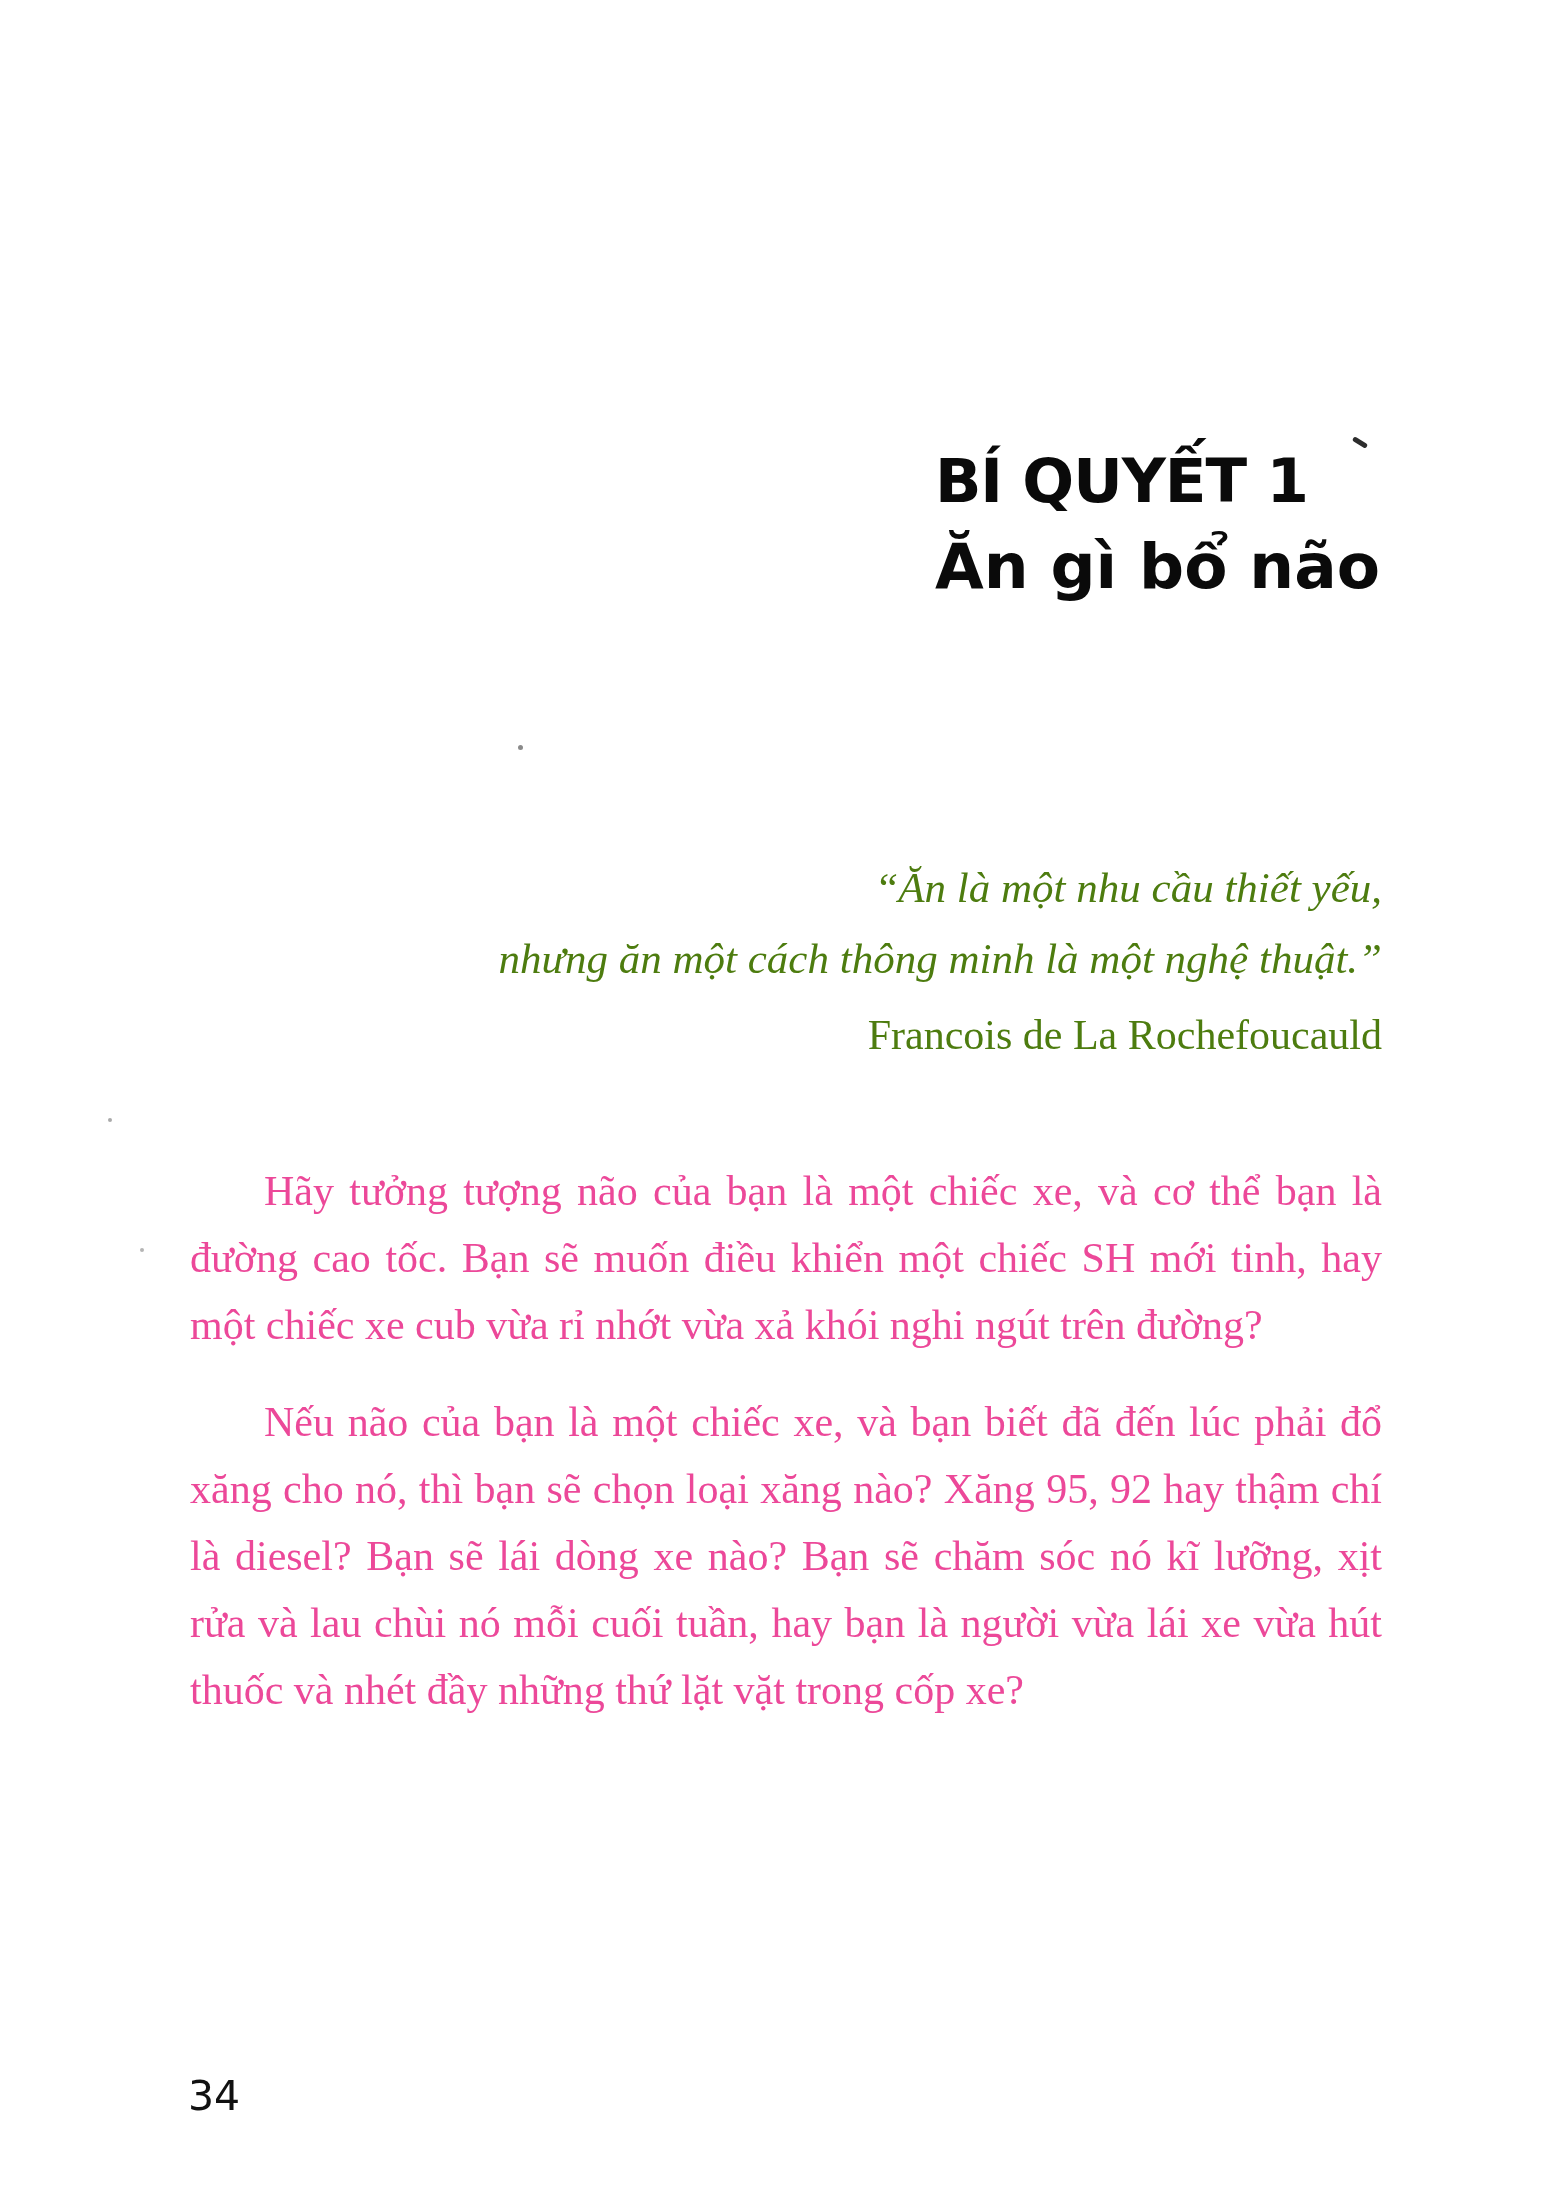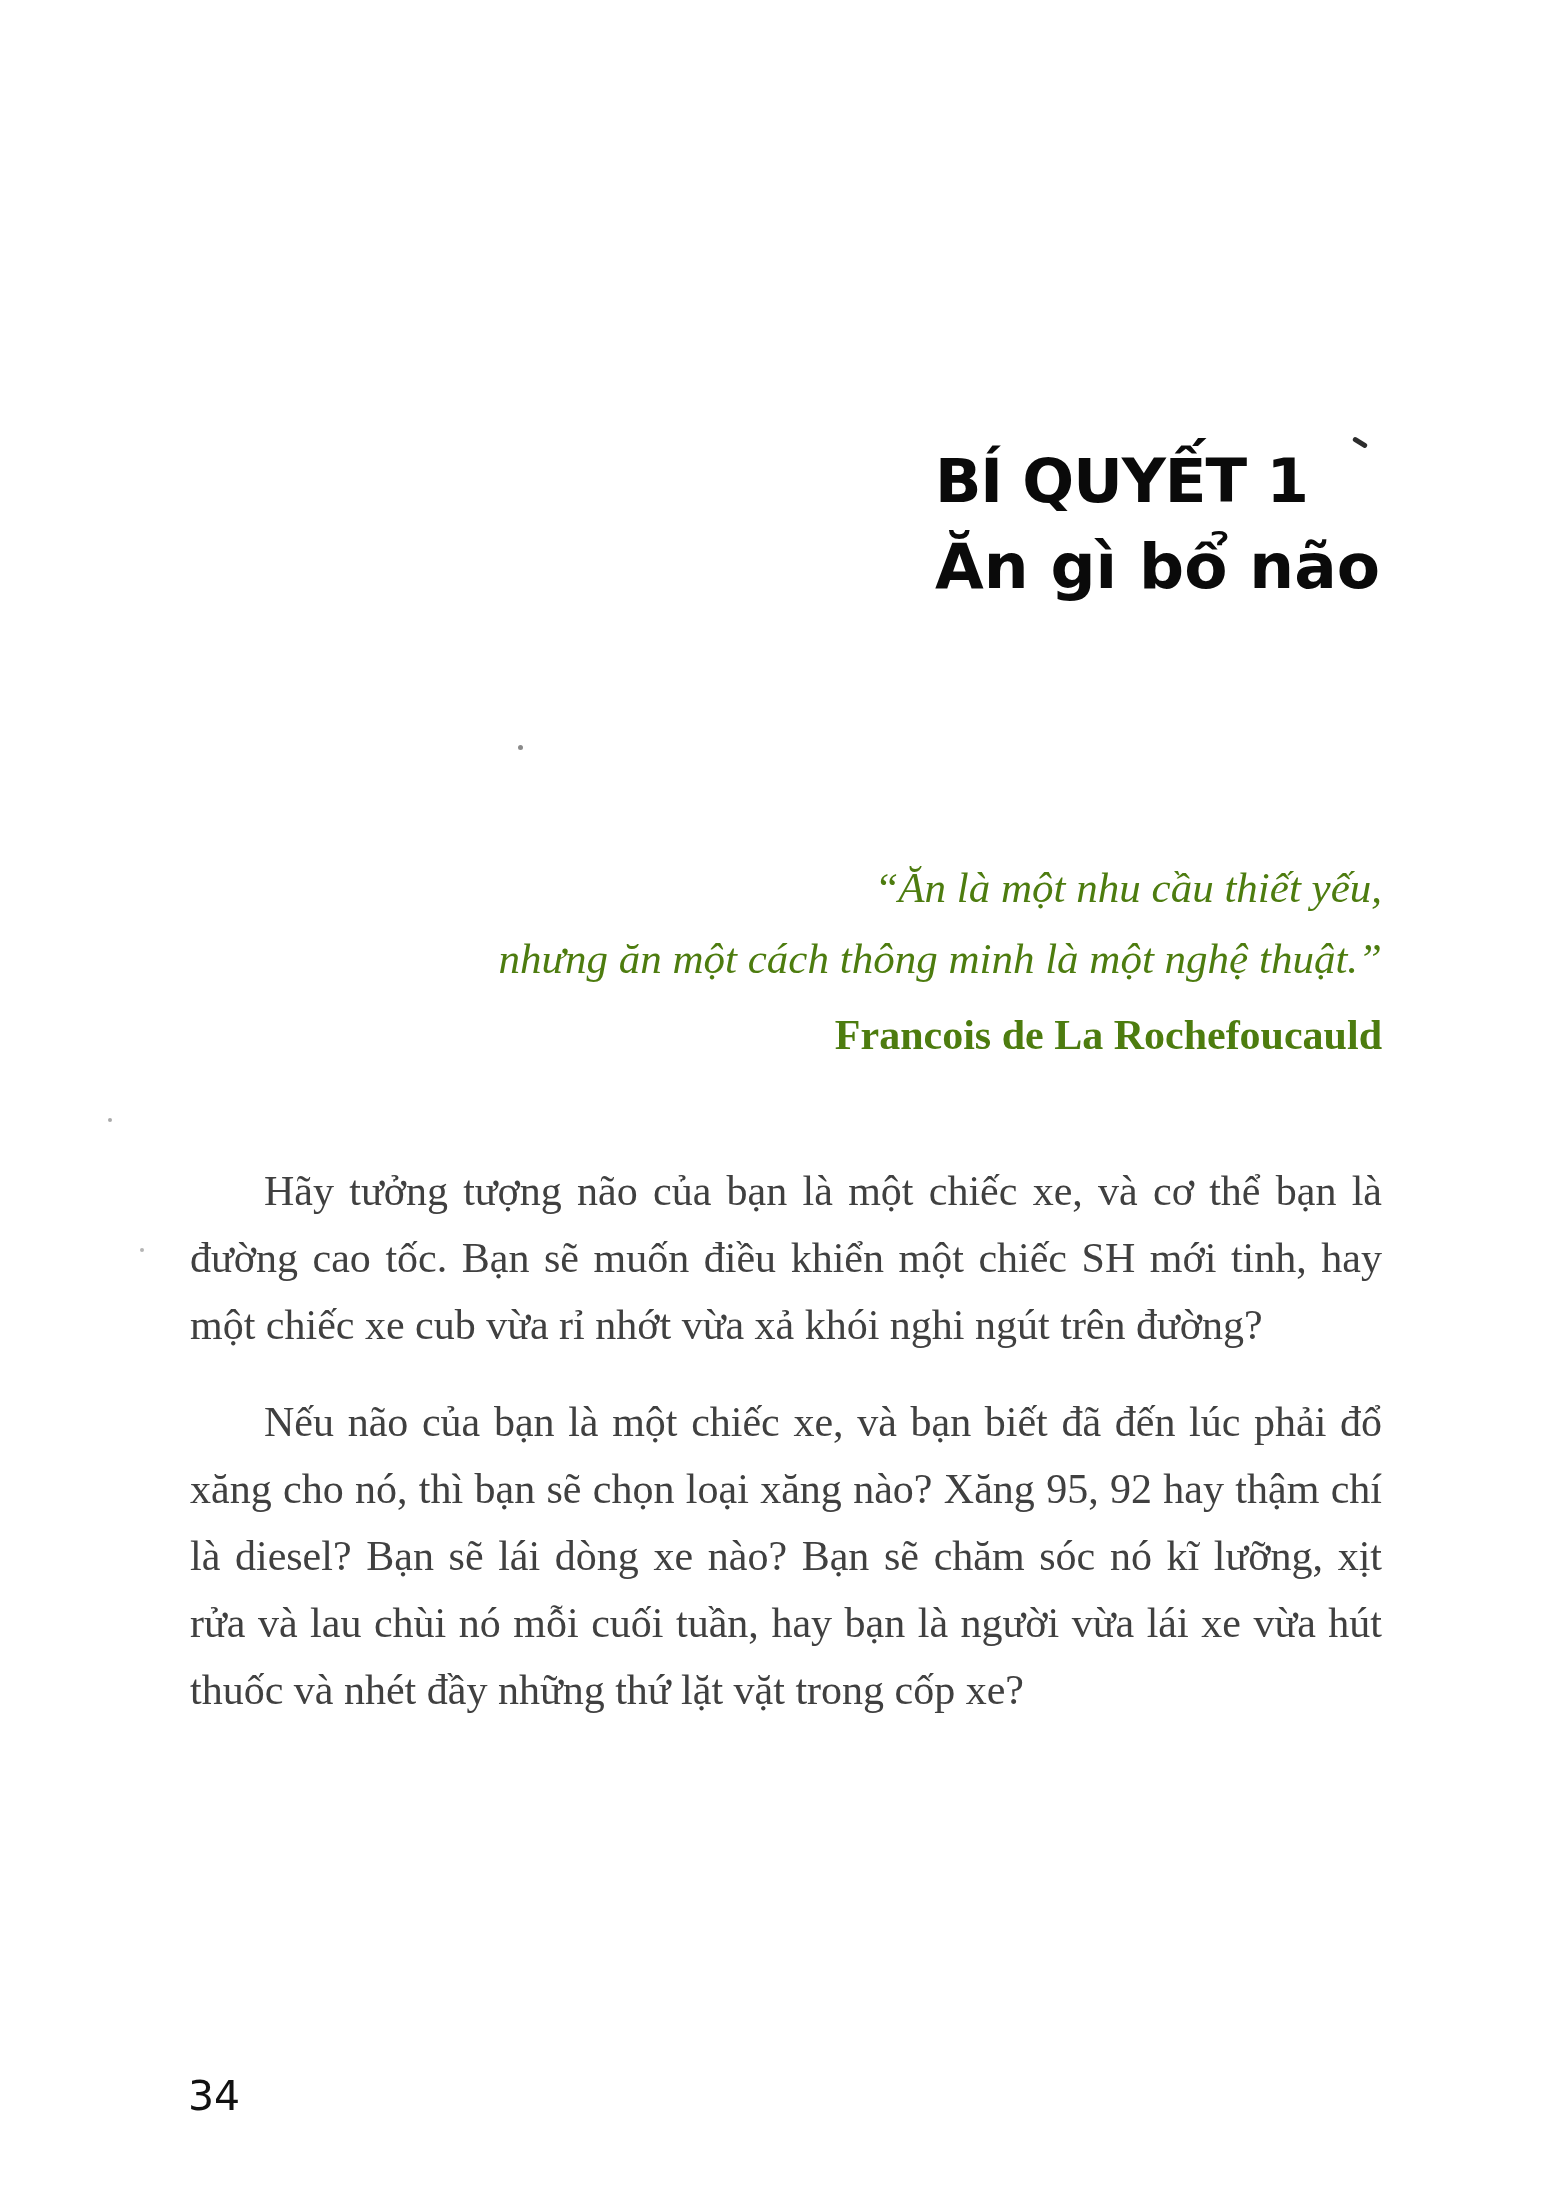--- a/index.html
+++ b/index.html
@@ -58,36 +58,36 @@
     padding: 0;
     text-align: right;
     font-family: "Liberation Serif", serif;
     font-style: italic;
     font-size: 43px;
     line-height: 71px;
     color: #4d7c0f;
   }
   .quote-attribution {
     font-style: normal;
-    font-weight: bold;
+    font-weight: normal;
     font-size: 42px;
     margin-top: 6px;
   }
 
   
   .body-text {
     position: absolute;
     top: 1158px;
     left: 190px;
     width: 1192px;
     font-family: "Liberation Serif", serif;
     font-size: 42px;
     line-height: 67px;
     text-align: justify;
-    color: #404040;
+    color: #ec4899;
   }
   .body-text p {
     margin: 0 0 30px 0;
     text-indent: 74px;
   }
 
   
   .page-number {
     position: absolute;
     left: 188px;

